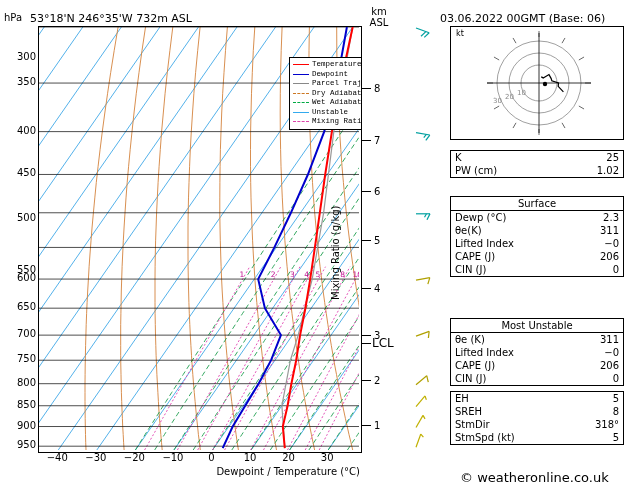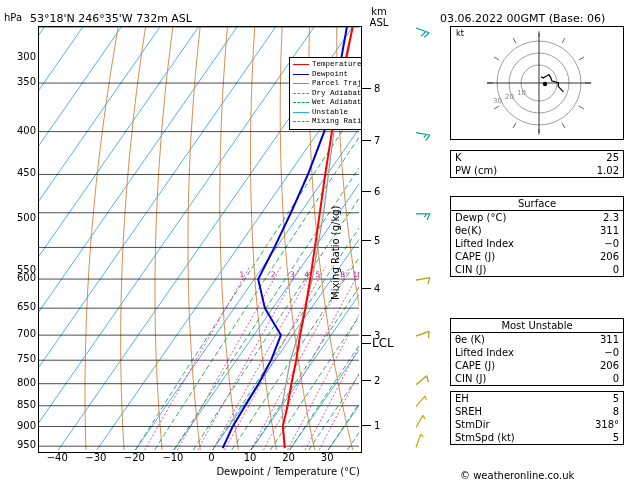--- a/index.html
+++ b/index.html
@@ -83,21 +83,21 @@
   .panel .sect { text-align:center; border-top:1px solid #000; border-bottom:1px solid #000;
                  height:13px; line-height:13px; }
   .panel .sect.first { border-top:none; }
 
   #panel1 { top:150px; }
   #panel2 { top:196px; }
   #panel3 { top:318px; }
   #panel4 { top:391px; }
 
   
-  #footer { left:460px; top:470px; font-size:10px; }
+  #footer { left:460px; top:470px; font-size:13px; }
   #copy { display:inline-block; }
 </style>
 </head>
 <body>
 
 <div class="abs" id="hdr-units">hPa</div>
 <div class="abs" id="hdr-left">53°18'N 246°35'W 732m ASL</div>
 <div class="abs" id="hdr-km">
   <div>km</div>
   <div>ASL</div>

